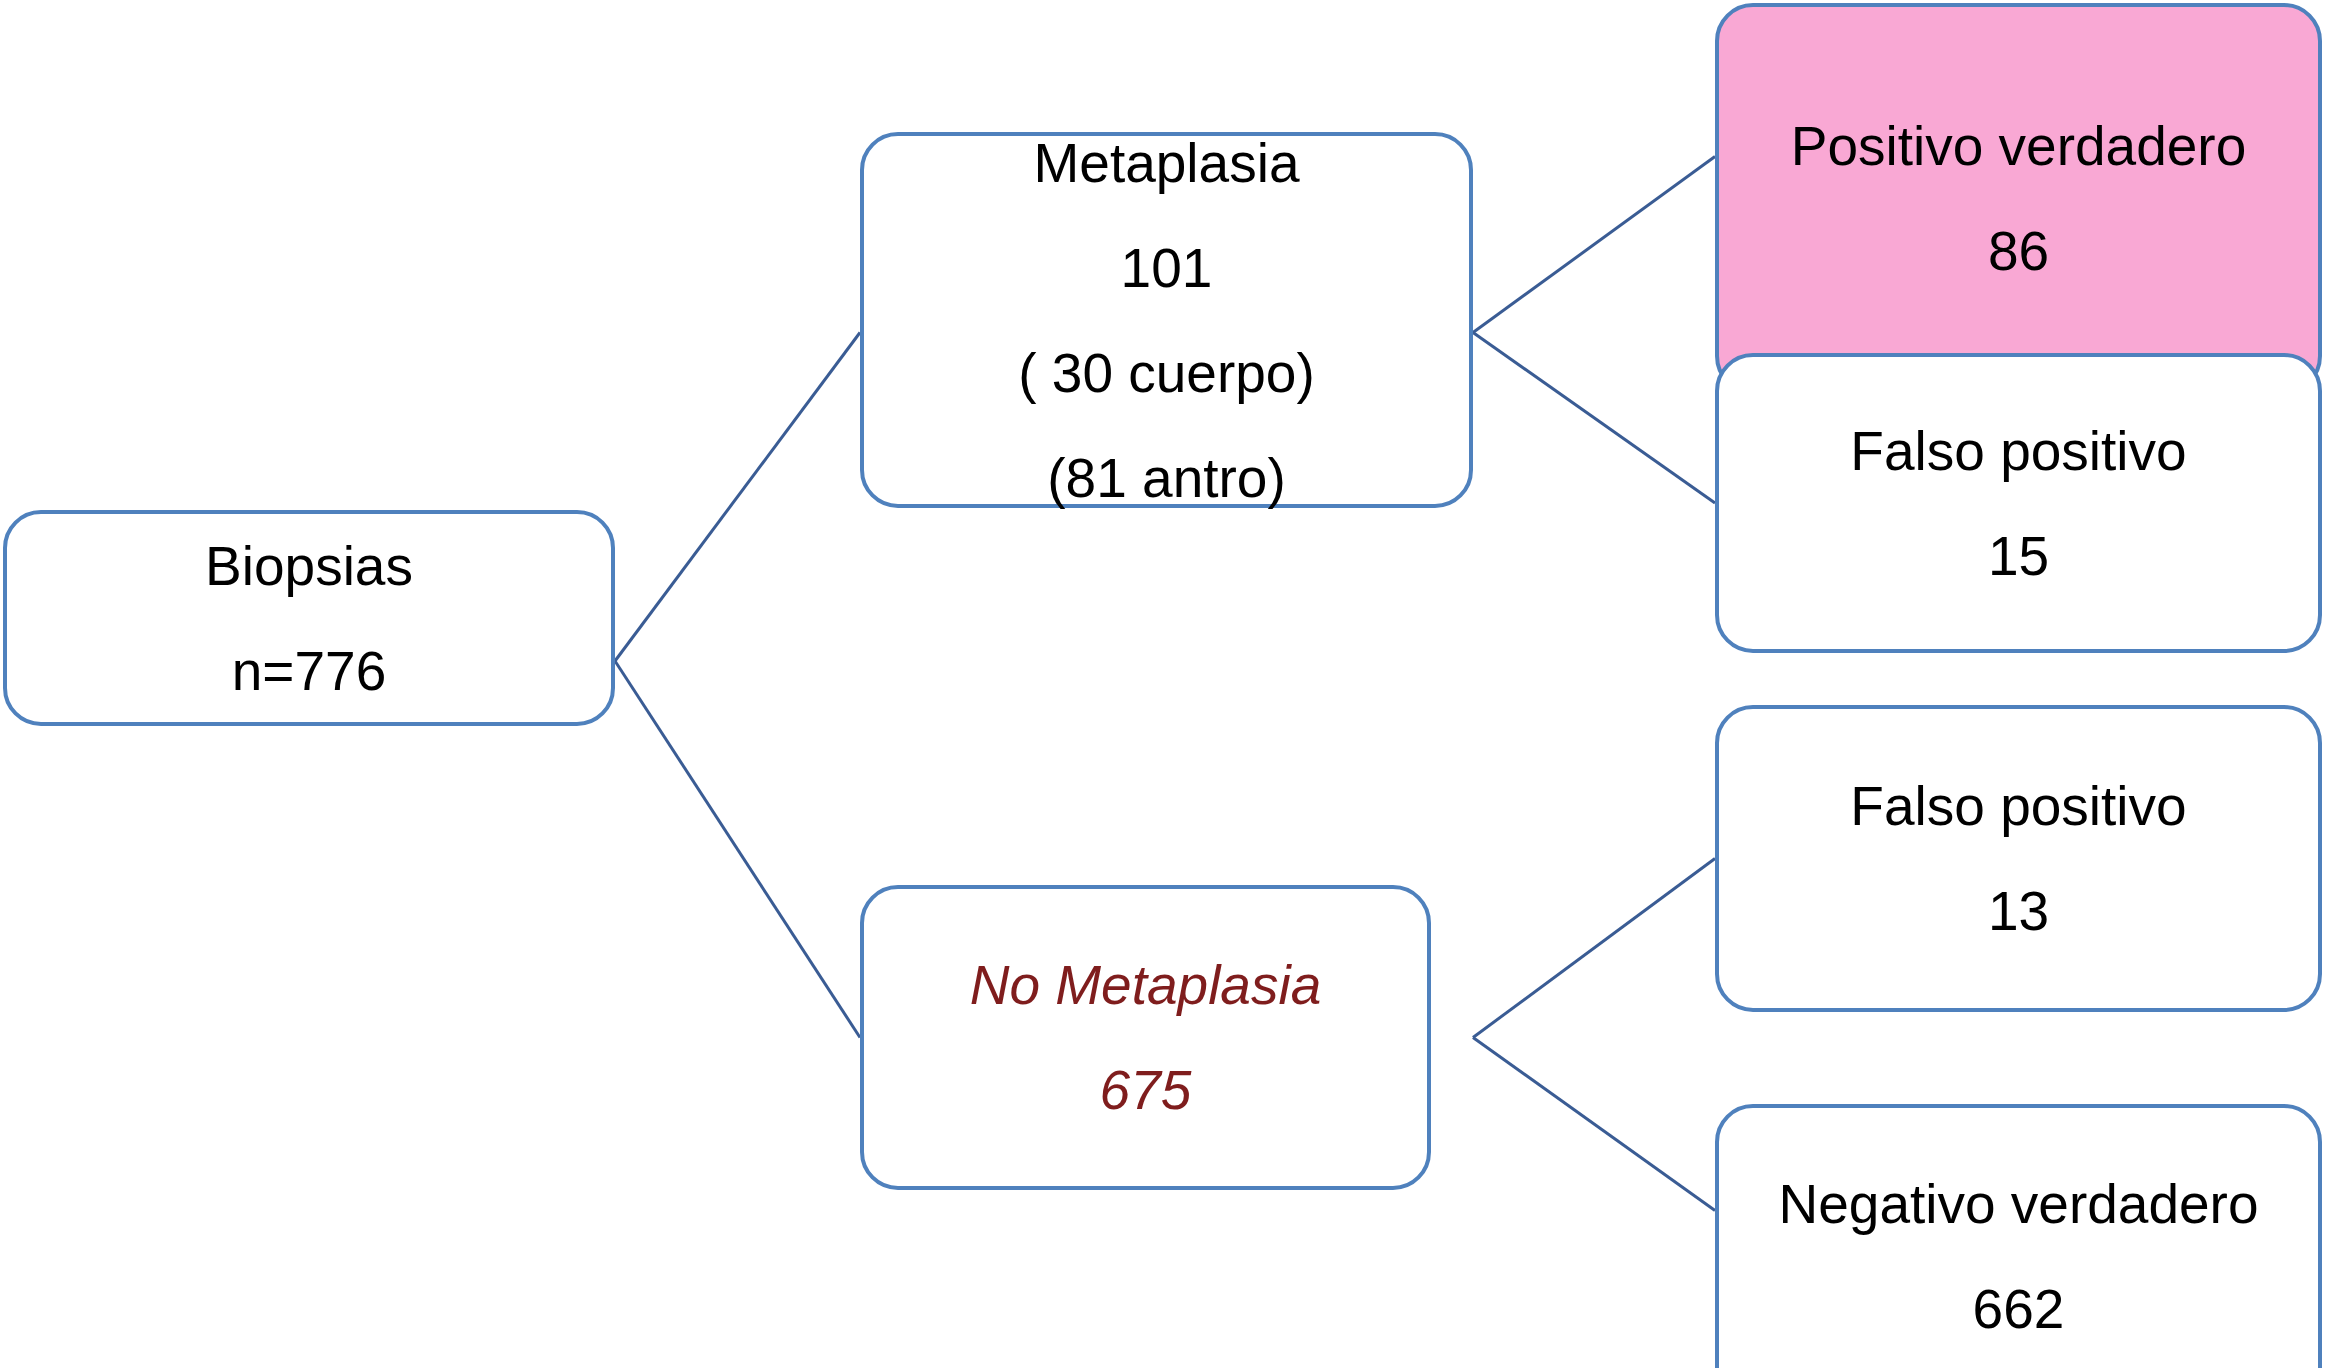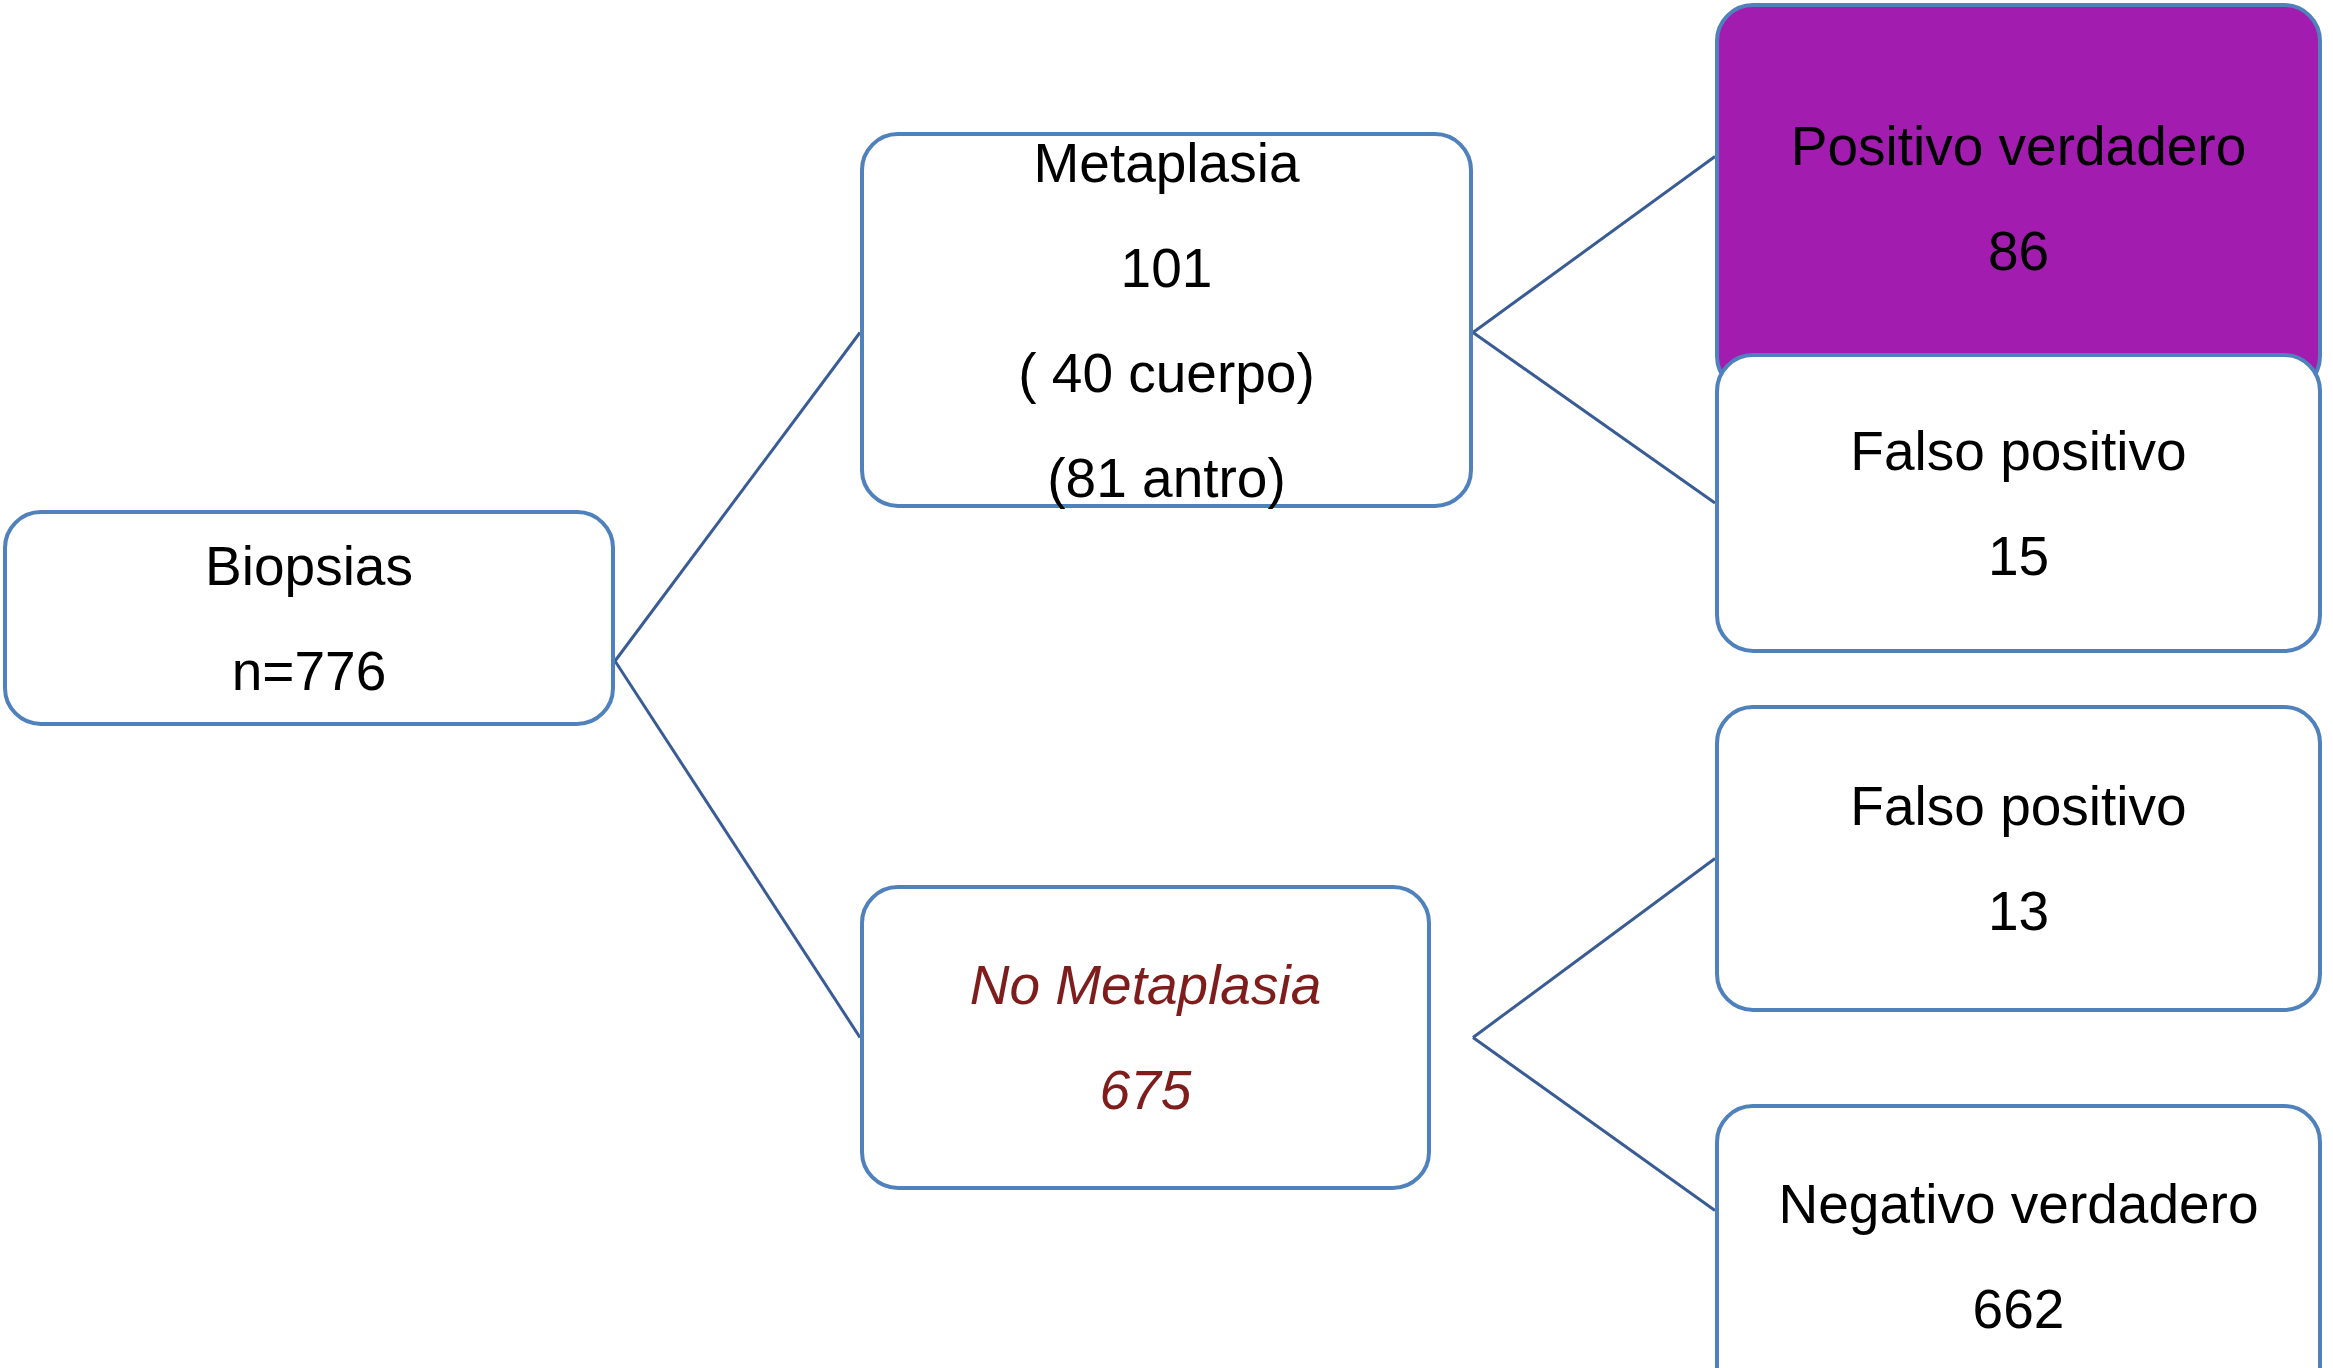--- a/index.html
+++ b/index.html
@@ -56,28 +56,28 @@
       <line x1="1473" y1="1037.5" x2="1715" y2="1210.5" stroke="#3a5c94" stroke-width="3"></line>
     </svg>
 
 <div class="box" style="left: 3px; top: 510px; width: 612px; height: 216px; border-color: rgb(79, 129, 189); background: rgb(255, 255, 255); color: rgb(0, 0, 0);">
       <span>Biopsias</span>
       <span>n=776</span>
     </div>
     <div class="box" style="left: 860px; top: 132px; width: 613px; height: 376px; border-color: rgb(79, 129, 189); background: rgb(255, 255, 255); color: rgb(0, 0, 0);">
       <span>Metaplasia</span>
       <span>101</span>
-      <span>( 40 cuerpo)</span>
+      <span>( 30 cuerpo)</span>
       <span>(81 antro)</span>
     </div>
     <div class="box" style="left: 860px; top: 885px; width: 571px; height: 305px; border-color: rgb(79, 129, 189); background: rgb(255, 255, 255); color: #7f1d1d; font-style: italic;">
       <span>No Metaplasia</span>
       <span>675</span>
     </div>
-    <div class="box" style="left: 1715px; top: 3px; width: 607px; height: 391px; border-color: rgb(79, 129, 189); background: #a21caf; color: rgb(0, 0, 0);">
+    <div class="box" style="left: 1715px; top: 3px; width: 607px; height: 391px; border-color: rgb(79, 129, 189); background: #f9a8d4; color: rgb(0, 0, 0);">
       <span>Positivo verdadero</span>
       <span>86</span>
     </div>
     <div class="box" style="left: 1715px; top: 353px; width: 607px; height: 300px; border-color: rgb(79, 129, 189); background: rgb(255, 255, 255); color: rgb(0, 0, 0);">
       <span>Falso positivo</span>
       <span>15</span>
     </div>
     <div class="box" style="left: 1715px; top: 705px; width: 607px; height: 307px; border-color: rgb(79, 129, 189); background: rgb(255, 255, 255); color: rgb(0, 0, 0);">
       <span>Falso positivo</span>
       <span>13</span>

